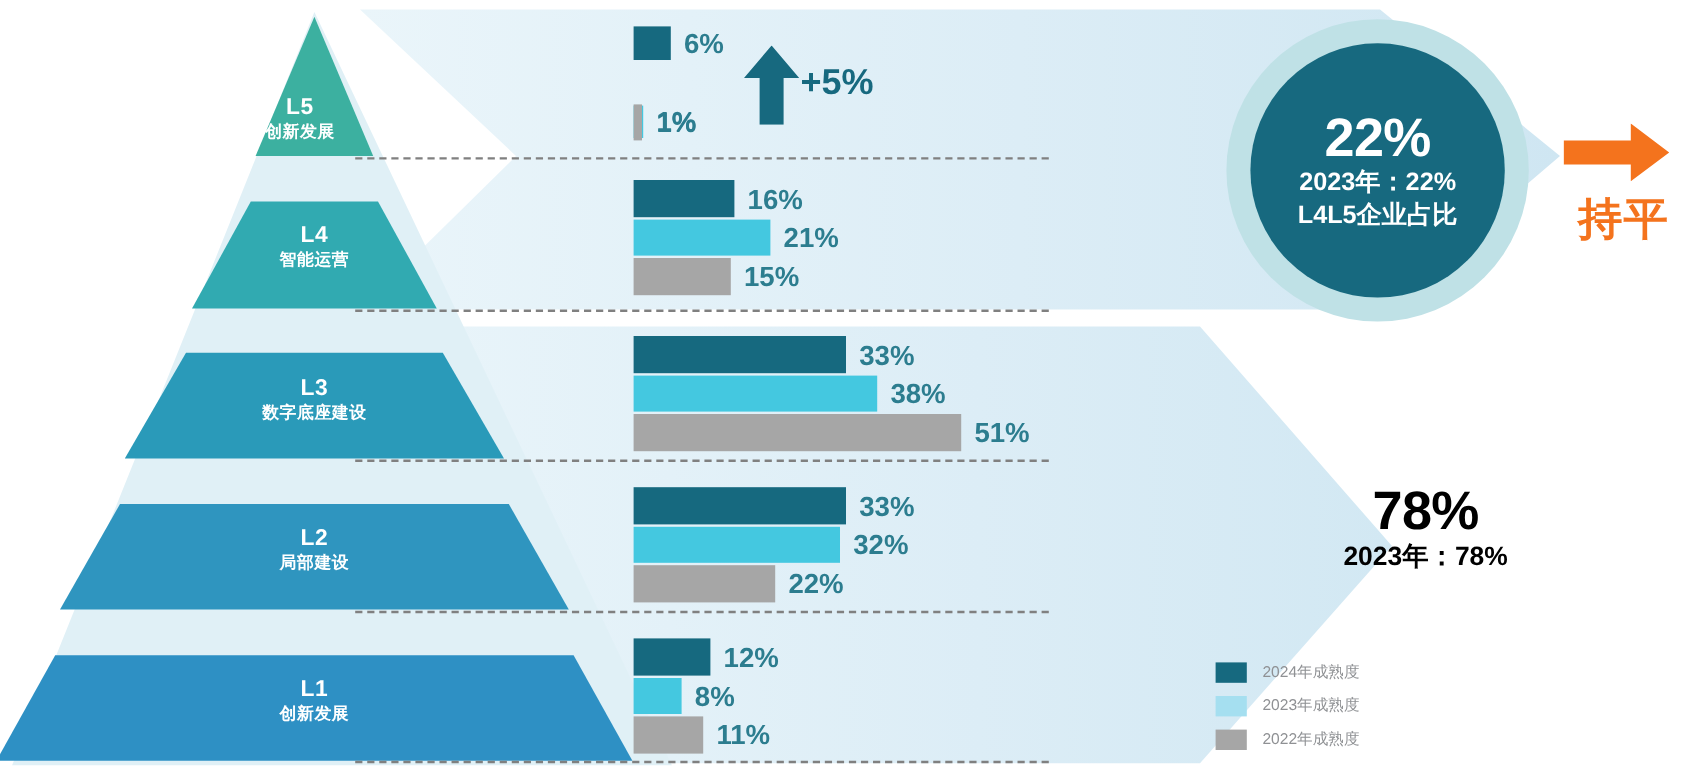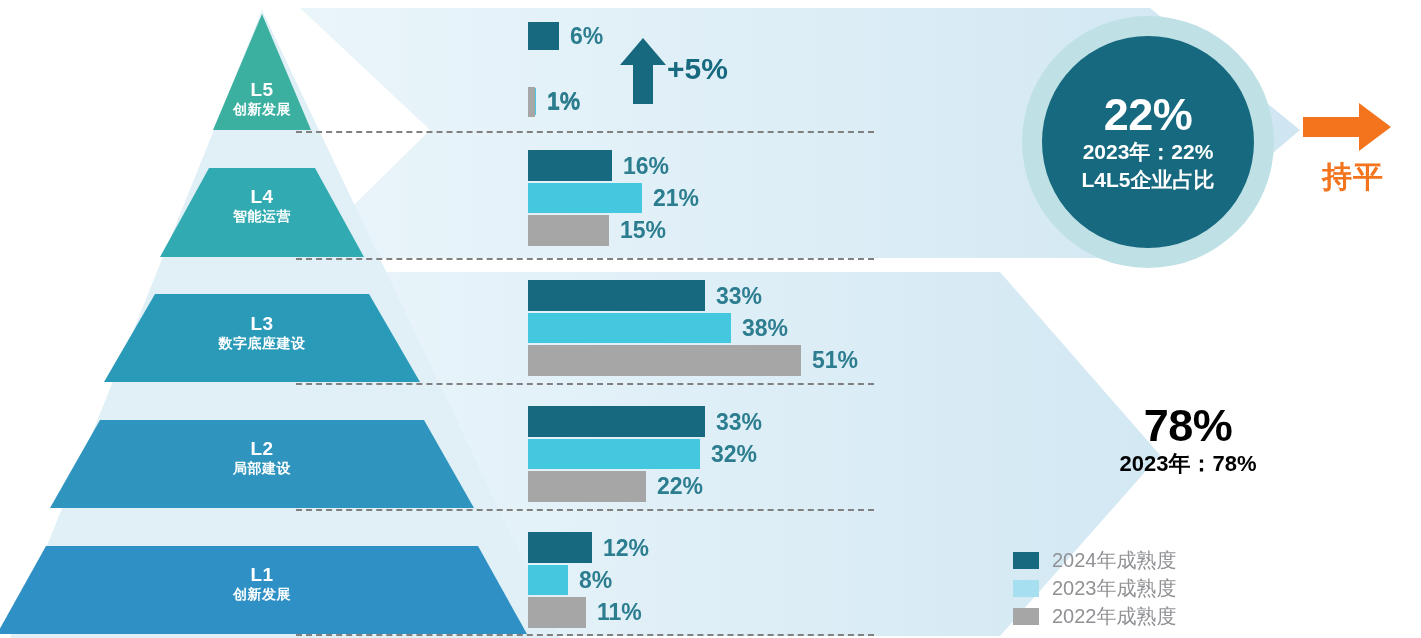--- a/index.html
+++ b/index.html
@@ -71,37 +71,37 @@
     border-radius:50%;background:#17697f;
     display:flex;flex-direction:column;align-items:center;justify-content:center;
     color:#fff;text-align:center;
   }
   #circle-core .big{font-size:45px;font-weight:bold;line-height:1.05;letter-spacing:-.5px;}
   #circle-core .sub{font-size:21px;font-weight:bold;line-height:1.3;white-space:nowrap;}
 
   
   #flat-wrap{position:absolute;left:1303px;top:103px;width:100px;}
   #flat-wrap .txt{
-    text-align:center;font-size:30px;font-weight:bold;color:#f4731d;
+    text-align:center;font-size:37px;font-weight:bold;color:#f4731d;
     margin-top:2px;letter-spacing:1px;
   }
 
   
   #pct78{
     position:absolute;left:1018px;top:402px;width:340px;
     text-align:center;color:#000;
   }
   #pct78 .big{font-size:45px;font-weight:bold;line-height:1.05;letter-spacing:-.5px;}
   #pct78 .sub{font-size:22px;font-weight:bold;line-height:1.35;white-space:nowrap;}
 
   
   #legend{position:absolute;left:1013px;top:548px;}
   .leg-item{display:flex;align-items:center;height:24px;margin-bottom:4px;}
   .leg-sw{width:26px;height:17px;margin-right:13px;flex:none;}
-  .leg-txt{font-size:20px;color:#8f9194;white-space:nowrap;}
+  .leg-txt{font-size:13px;color:#8f9194;white-space:nowrap;}
 </style>
 </head>
 <body>
 
 <div id="stage">
 
   <svg id="bg" viewBox="0 0 1421 638">
     <defs>
       <linearGradient id="gradTop" x1="0" y1="0" x2="1" y2="0">
         <stop offset="0" stop-color="#eaf5fa"></stop>
@@ -128,21 +128,21 @@
 
     <polygon points="209,168 315,168 364,257 160,257" fill="#31aab1"></polygon>
 
     <polygon points="155,294 369,294 420,382 104,382" fill="#2a9ab9"></polygon>
 
     <polygon points="100,420 424,420 474,508 50,508" fill="#2f95bf"></polygon>
 
     <polygon points="46,546 478,546 527,634 -3,634" fill="#2e90c4"></polygon>
   </svg>
 
-  <div class="lvl-label" style="left:182px;top:78px;width:160px;text-align:center;">
+  <div class="lvl-label" style="left:170px;top:78px;width:160px;text-align:center;">
     <span class="code">L5</span>
     <span class="name">创新发展</span>
   </div>
   <div class="lvl-label" style="left:182px;top:185px;width:160px;">
     <span class="code">L4</span>
     <span class="name">智能运营</span>
   </div>
   <div class="lvl-label" style="left:162px;top:312px;width:200px;">
     <span class="code">L3</span>
     <span class="name">数字底座建设</span>

